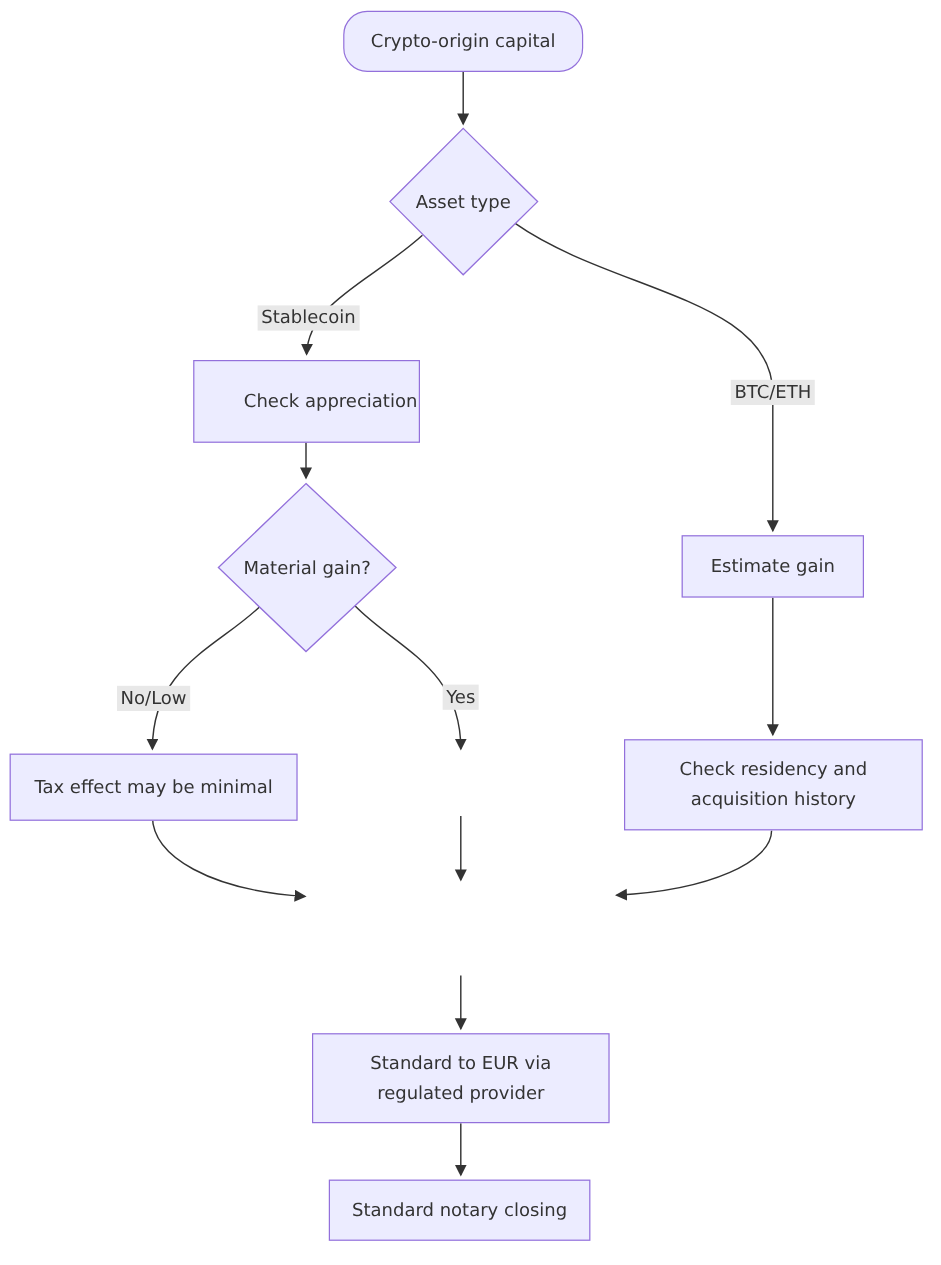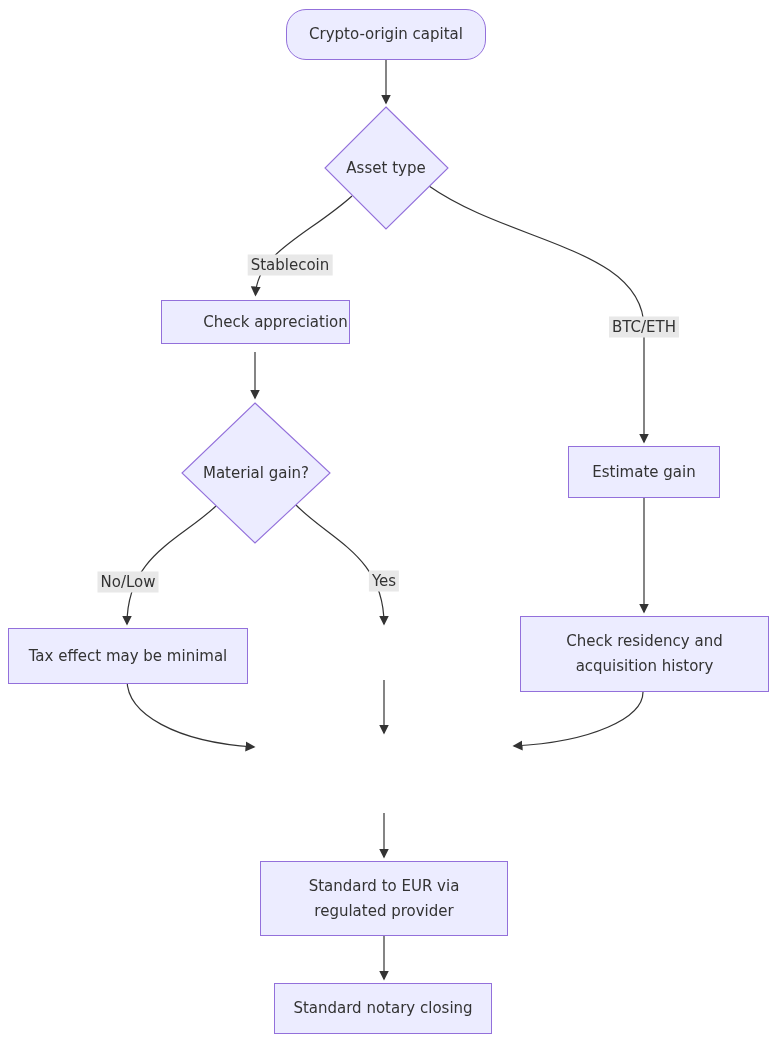--- a/index.html
+++ b/index.html
@@ -79,21 +79,21 @@
     <path class="edge" d="M384,936 L384,979"></path>
 
     <polygon class="diamond-shape" points="386,107 448,168 386,229 325,168"></polygon>
     <polygon class="diamond-shape" points="255,403 330,473 255,543 182,473"></polygon>
   </svg>
 
   <div class="node" style="left:286px; top:9px; width:200px; height:51px;border-radius:20px;">
     <span>Crypto-origin capital</span>
   </div>
 
-  <div class="node" style="left:161px; top:300px; width:189px; height:44px;padding-left:40px;">
+  <div class="node" style="left:161px; top:300px; width:189px; height:69px;padding-left:40px;">
     <span>Check appreciation</span>
   </div>
 
   <div class="node" style="left:568px; top:446px; width:152px; height:52px;">
     <span>Estimate gain</span>
   </div>
 
   <div class="node" style="left:8px; top:628px; width:240px; height:56px;">
     <span>Tax effect may be minimal</span>
   </div>
@@ -110,18 +110,18 @@
     <span>regulated provider</span>
   </div>
 
   <div class="node" style="left:274px; top:983px; width:218px; height:51px;">
     <span>Standard notary closing</span>
   </div>
 
   <div class="diamond-label" style="left:386px; top:168px;">Asset type</div>
   <div class="diamond-label" style="left:256px; top:473px;">Material gain?</div>
 
-  <div class="edge-label" style="left:257px; top:265px;margin-left:33px;">Stablecoin</div>
+  <div class="edge-label" style="left:257px; top:265px;">Stablecoin</div>
   <div class="edge-label" style="left:644px; top:327px;">BTC/ETH</div>
   <div class="edge-label" style="left:128px; top:582px;">No/Low</div>
   <div class="edge-label" style="left:384px; top:581px;">Yes</div>
 
 </div>
 
 </body></html>

